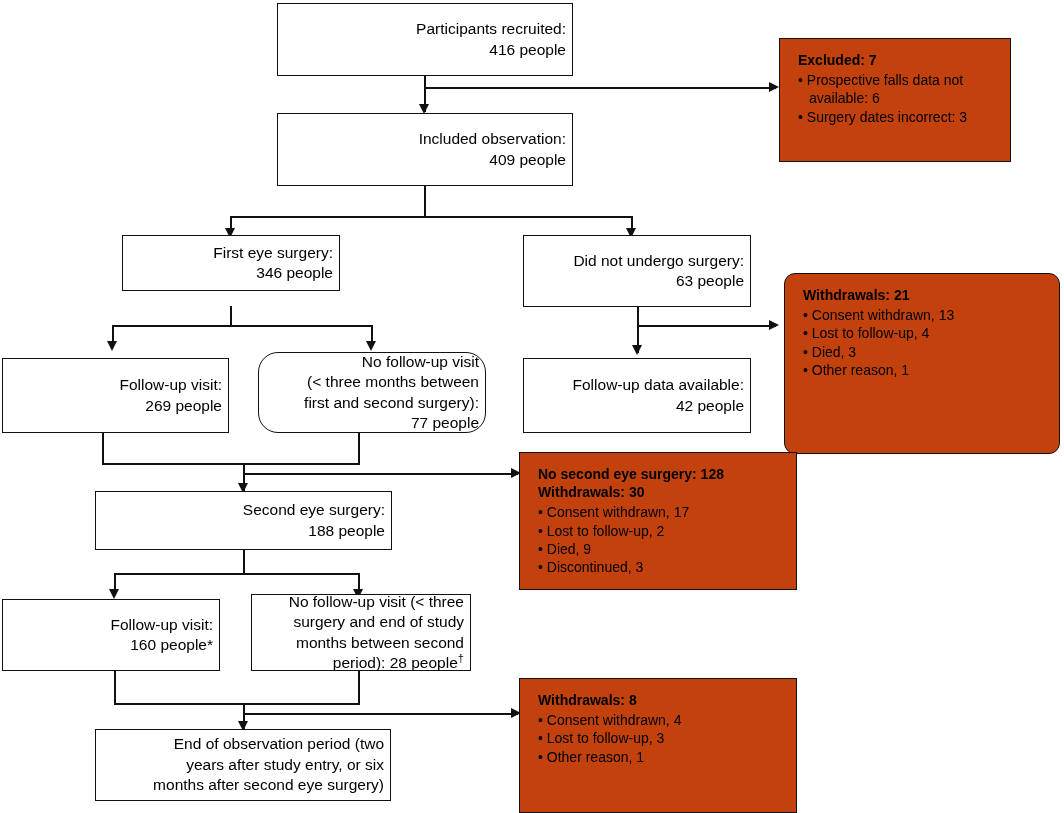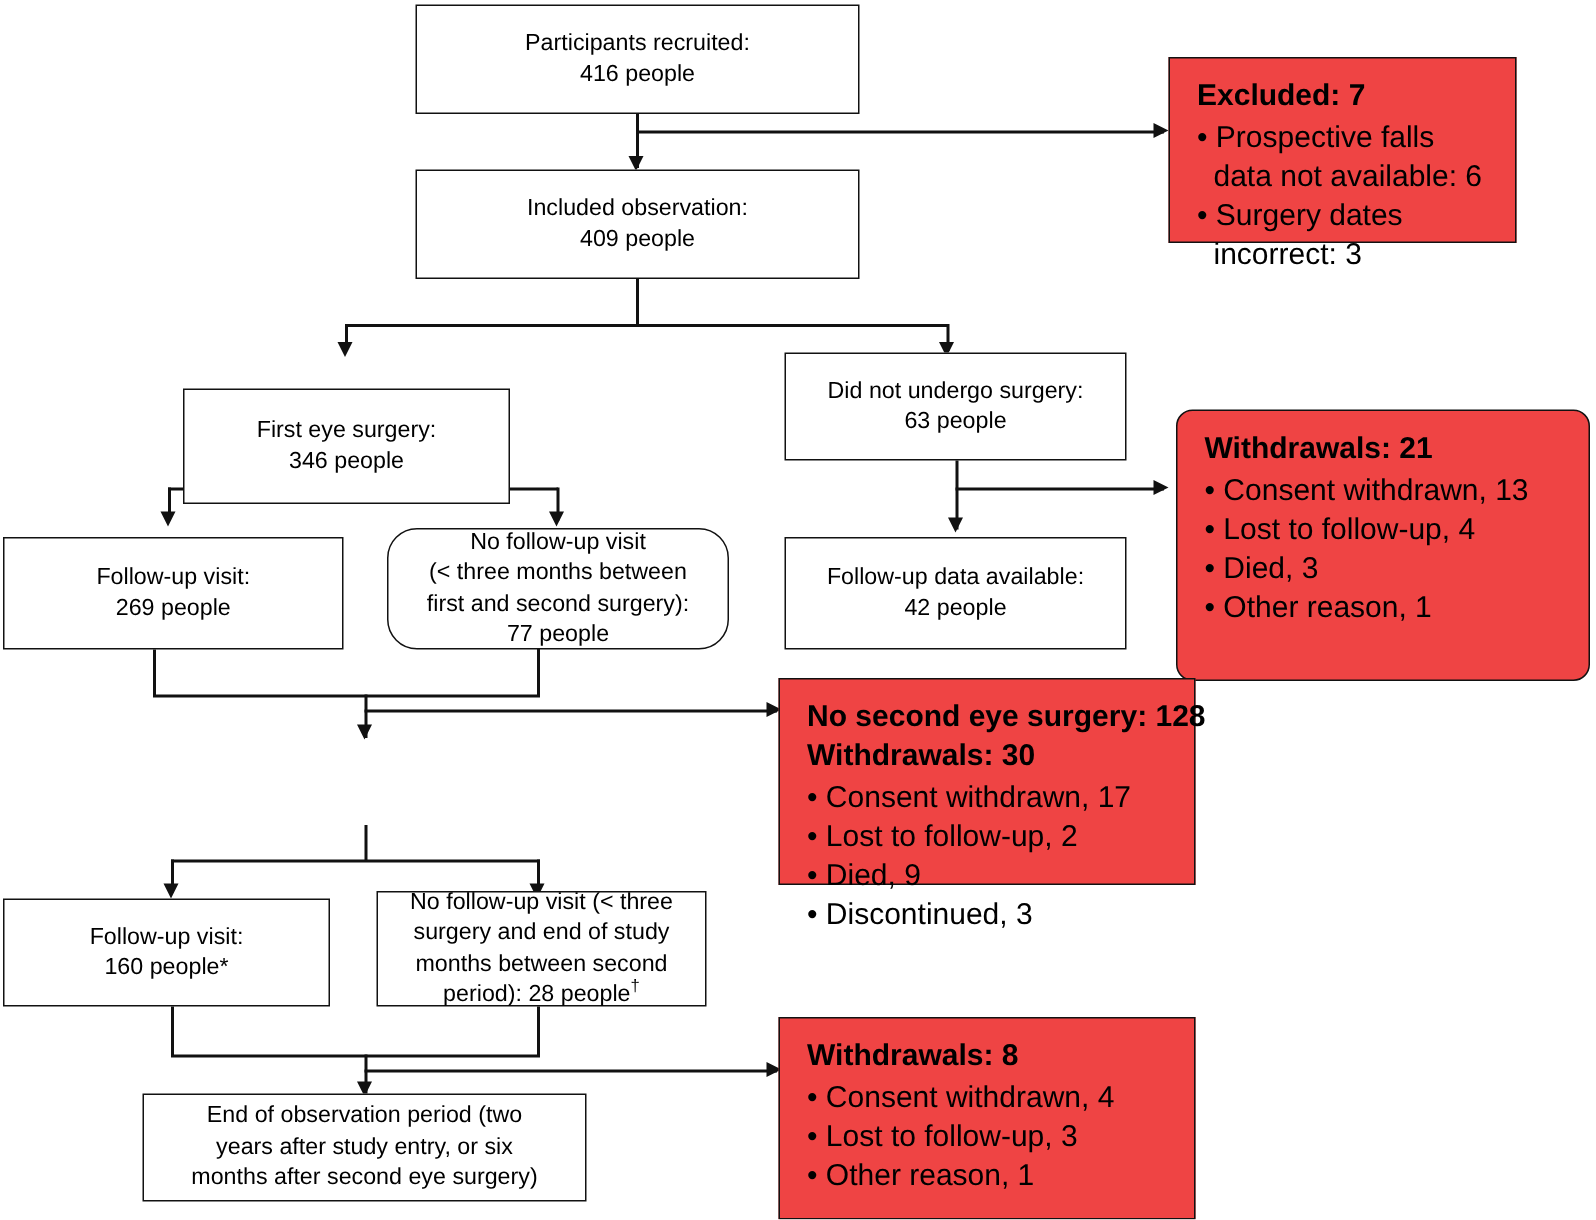--- a/index.html
+++ b/index.html
@@ -17,39 +17,39 @@
     overflow: hidden;
   }
   .box {
     position: absolute;
     box-sizing: border-box;
     border: 1.6px solid #111111;
     background: #ffffff;
     display: flex;
     align-items: center;
     justify-content: center;
-    text-align: center;
+    text-align: right;
     font-size: 15.5px;
     line-height: 1.32;
     padding: 2px 6px;
     z-index: 3;
   }
   .box .lines {
     display: block;
     width: 100%;
   }
   .box .ln { display: block; white-space: nowrap; }
 
   
   .sidebox {
     position: absolute;
     box-sizing: border-box;
     border: 1.6px solid #111111;
-    background: #ef4444;
-    font-size: 20px;
+    background: #c2410c;
+    font-size: 14px;
     line-height: 1.30;
     z-index: 3;
     padding: 12px 14px 10px 18px;
     text-align: left;
   }
   .sidebox .hdr {
     font-weight: bold;
     display: block;
     white-space: nowrap;
   }
@@ -158,21 +158,21 @@
     </span>
   </div>
 
   <div class="box" style="left:277px; top:113px; width:296px; height:73px;">
     <span class="lines">
       <span class="ln">Included observation:</span>
       <span class="ln">409 people</span>
     </span>
   </div>
 
-  <div class="box" style="left:122px; top:235px; width:218px; height:77px;margin-top:24px;">
+  <div class="box" style="left:122px; top:235px; width:218px; height:56px;">
     <span class="lines">
       <span class="ln">First eye surgery:</span>
       <span class="ln">346 people</span>
     </span>
   </div>
 
   <div class="box" style="left:523px; top:235px; width:228px; height:72px;">
     <span class="lines">
       <span class="ln">Did not undergo surgery:</span>
       <span class="ln">63 people</span>
@@ -195,20 +195,26 @@
     </span>
   </div>
 
   <div class="box" style="left:523px; top:358px; width:228px; height:75px;">
     <span class="lines">
       <span class="ln">Follow-up data available:</span>
       <span class="ln">42 people</span>
     </span>
   </div>
 
+  <div class="box" style="left:95px; top:491px; width:297px; height:59px;">
+    <span class="lines">
+      <span class="ln">Second eye surgery:</span>
+      <span class="ln">188 people</span>
+    </span>
+  </div>
 
   <div class="box" style="left:2px; top:599px; width:218px; height:72px;">
     <span class="lines">
       <span class="ln">Follow-up visit:</span>
       <span class="ln">160 people*</span>
     </span>
   </div>
 
   <div class="box" style="left:251px; top:594px; width:220px; height:77px;">
     <span class="lines">

